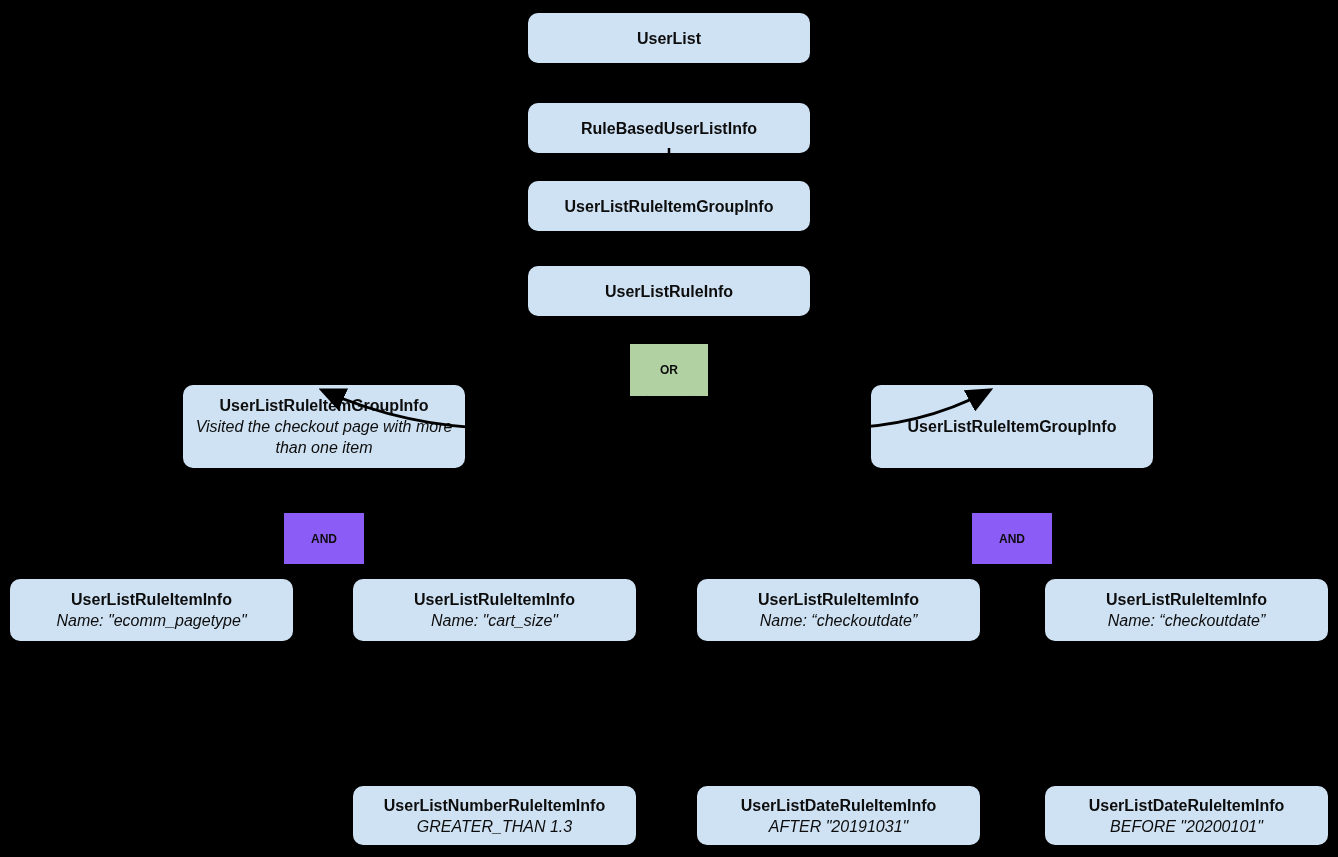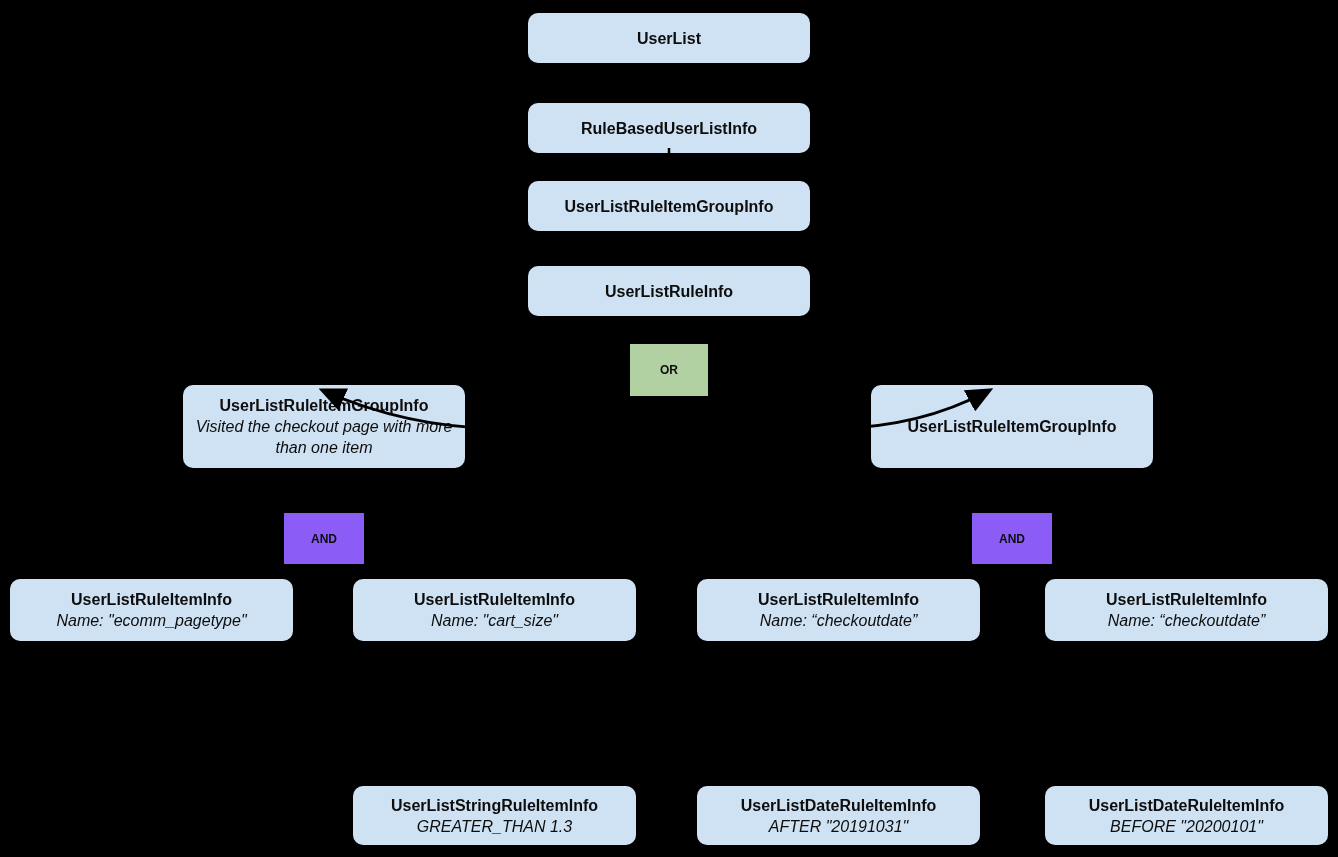--- a/index.html
+++ b/index.html
@@ -71,21 +71,21 @@
   <div class="node" style="left:697px;top:579px;width:283px;height:62px;">
     <span class="title">UserListRuleItemInfo</span>
     <span class="desc">Name: “checkoutdate”</span>
   </div>
   <div class="node" style="left:1045px;top:579px;width:283px;height:62px;">
     <span class="title">UserListRuleItemInfo</span>
     <span class="desc">Name: “checkoutdate”</span>
   </div>
 
   <div class="node" style="left:353px;top:786px;width:283px;height:59px;">
-    <span class="title">UserListStringRuleItemInfo</span>
+    <span class="title">UserListNumberRuleItemInfo</span>
     <span class="desc">GREATER_THAN 1.3</span>
   </div>
   <div class="node" style="left:697px;top:786px;width:283px;height:59px;">
     <span class="title">UserListDateRuleItemInfo</span>
     <span class="desc">AFTER "20191031"</span>
   </div>
   <div class="node" style="left:1045px;top:786px;width:283px;height:59px;">
     <span class="title">UserListDateRuleItemInfo</span>
     <span class="desc">BEFORE "20200101"</span>
   </div>

